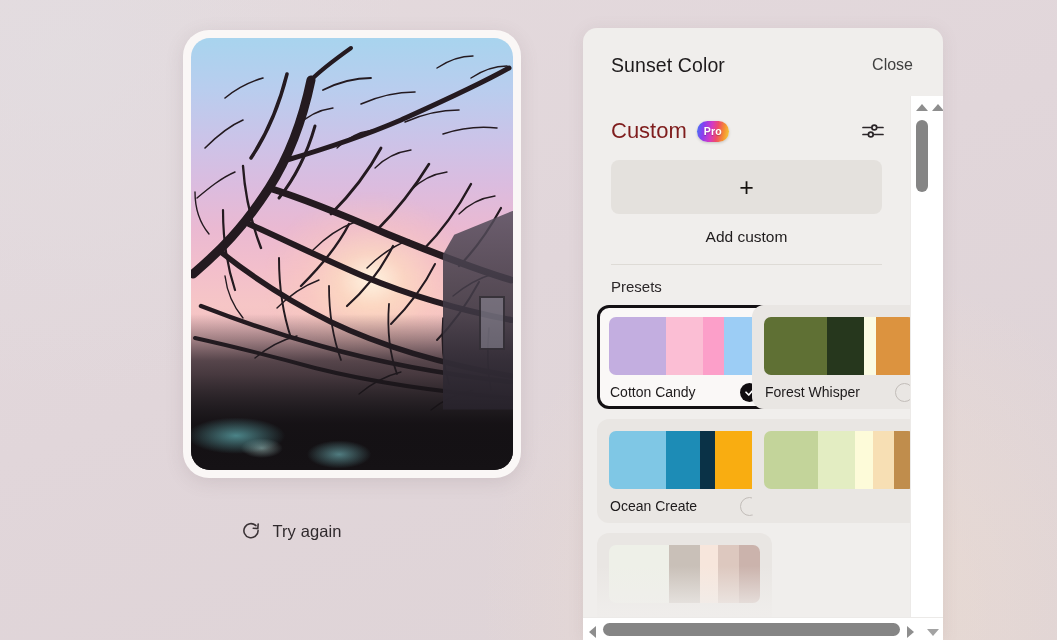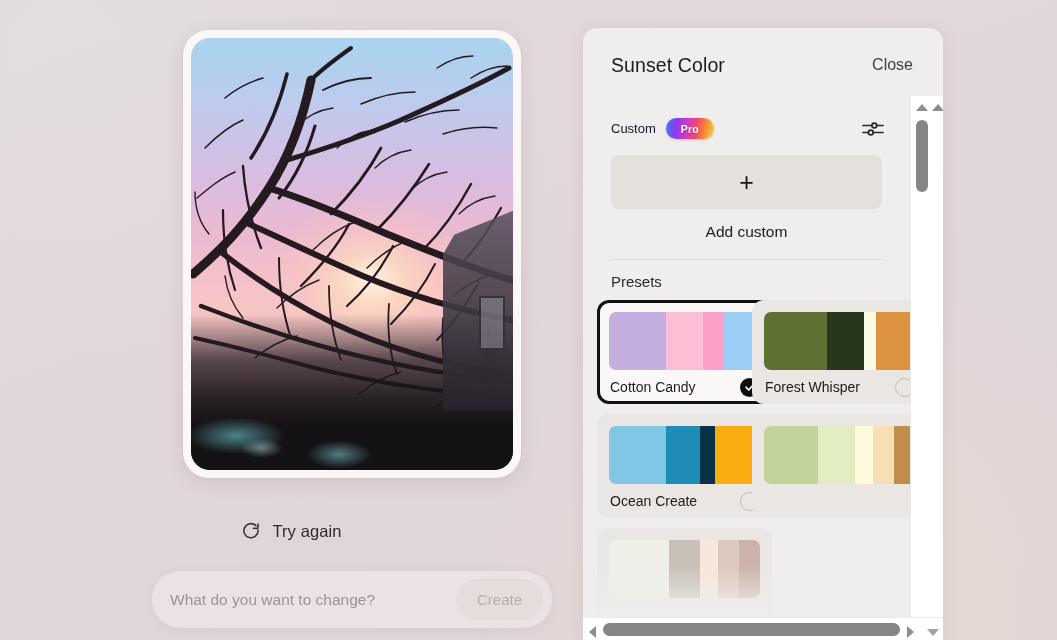--- a/index.html
+++ b/index.html
@@ -197,24 +197,24 @@
     height: 538px;
     overflow: hidden;
     padding: 0 0 0 0;
   }
 
   #custom-row {
     display: flex;
     align-items: center;
     padding: 16px 26px 0 28px;
   }
-  #custom-label { font-size: 13px; color: #0f172a; }
+  #custom-label { font-size: 22px; color: #7f1d1d; }
   #pro-badge {
     margin-left: 10px;
-    width: 48px; height: 21px;
+    width: 32px; height: 21px;
     border-radius: 11px;
     background: linear-gradient(100deg,#3d7bf5 0%, #8a3df0 22%, #d339c4 44%, #ef4a6a 62%, #f58d33 80%, #f2d63c 100%);
     display: flex;
     align-items: center;
     justify-content: center;
     box-shadow: 0 1px 3px rgba(0,0,0,0.18);
     text-align: center;
   }
   #pro-badge .pro-text {
     font-size: 10.5px;
@@ -476,24 +476,20 @@
   <div id="try-again">
     <span style="line-height:0;">
       <svg width="20" height="20" viewBox="0 0 24 24" fill="none" stroke="#3b3336" stroke-width="1.9" stroke-linecap="round">
         <path d="M20.5 11.5 a8.5 8.5 0 1 1 -2.6 -6"></path>
         <path d="M20.6 3.6 L20.2 9.1 L14.7 8.7"></path>
       </svg>
     </span>
     <span class="ta-label">Try again</span>
   </div>
 
-  <div id="prompt-bar">
-    <input id="prompt-input" type="text" placeholder="What do you want to change?" style="">
-    <button id="create-button">Create</button>
-  </div>
 </div>
 
 <div id="color-panel">
 
   <div id="panel-header">
     <span id="panel-title">Sunset Color</span>
     <button id="close-button">Close</button>
   </div>
 
   <div id="panel-body">

